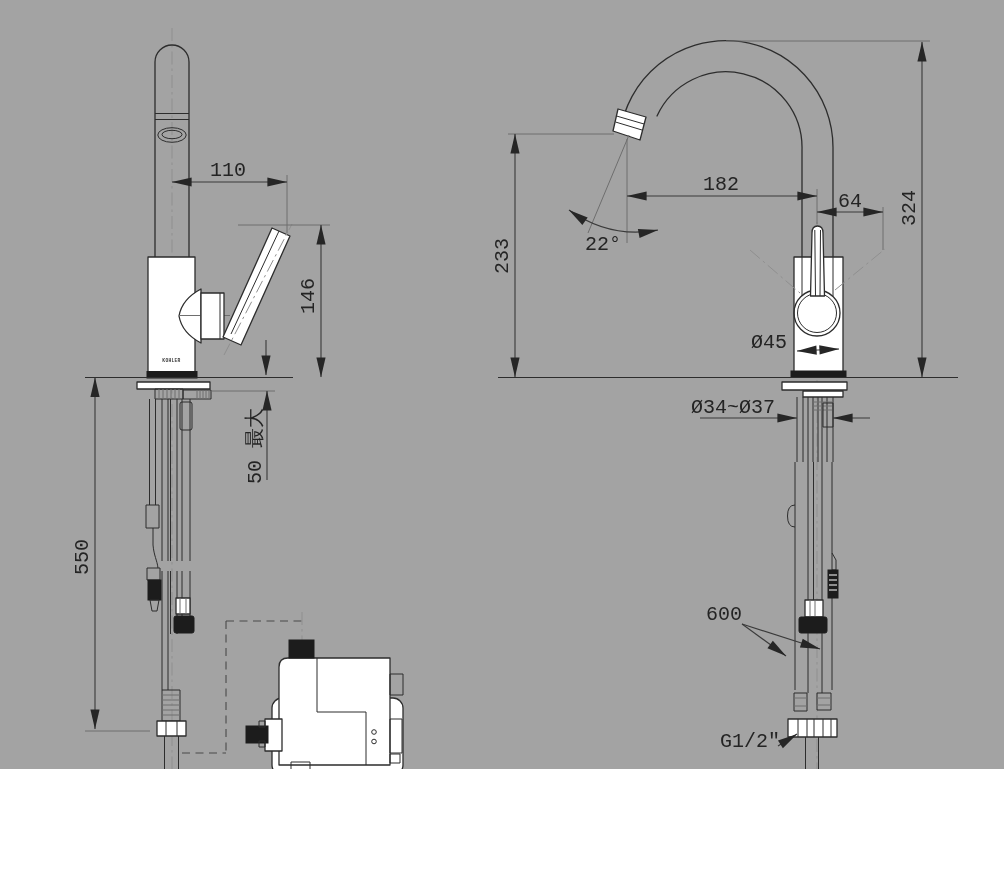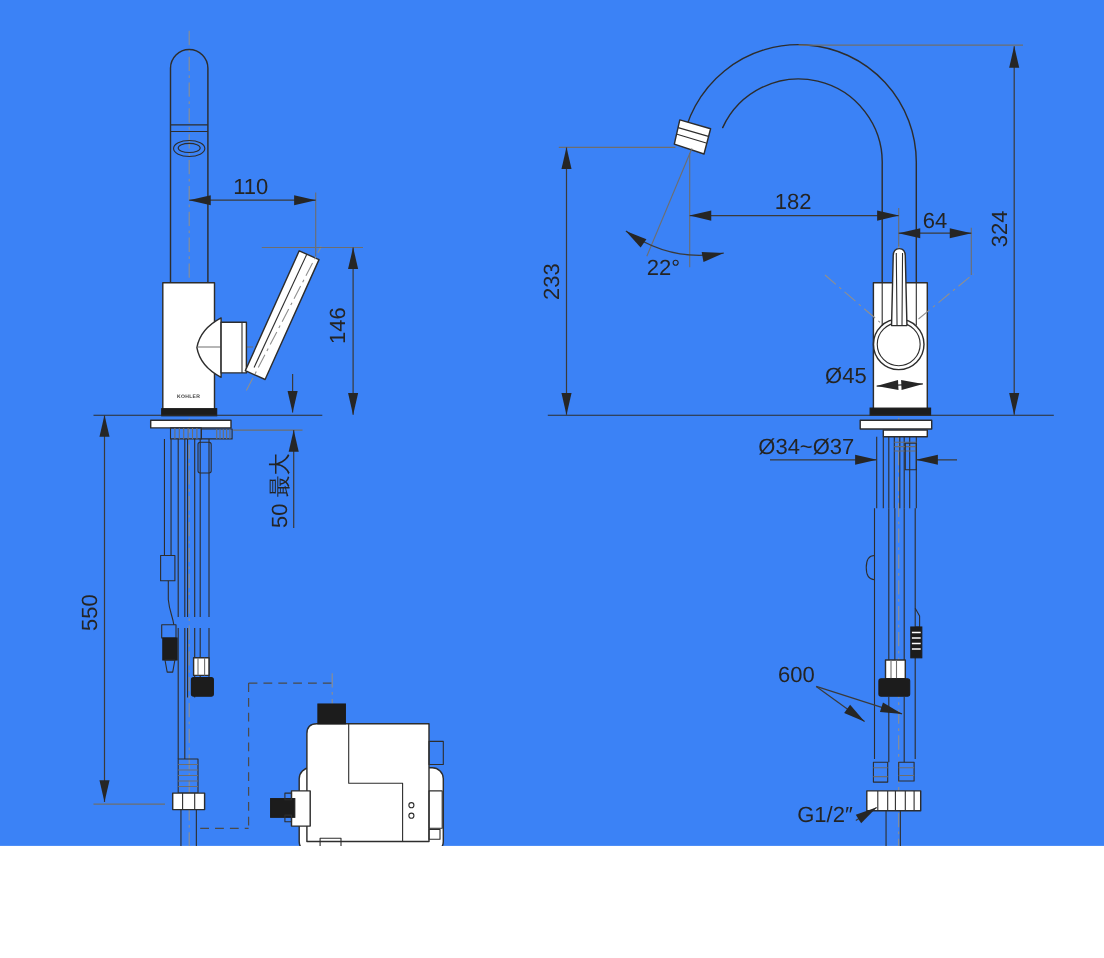--- a/index.html
+++ b/index.html
@@ -1,17 +1,17 @@
 <!DOCTYPE html>
 <html><head>
 <meta charset="utf-8">
 <style>
   html,body{margin:0;padding:0;background:#fff;}
-  .canvas{position:relative;width:1004px;height:769px;background:#3b82f6;overflow:hidden;
-          font-family:Liberation Sans, sans-serif;}
+  .canvas{position:relative;width:1004px;height:769px;background:#a3a3a3;overflow:hidden;
+          font-family:Liberation Mono, monospace;}
   svg{display:block}
   .ol{fill:none;stroke:#2d2d2d;stroke-width:1.3;stroke-linejoin:round;stroke-linecap:round}
   .ol1{fill:none;stroke:#2d2d2d;stroke-width:1;stroke-linejoin:round}
   .fw{fill:#fff;stroke:#2d2d2d;stroke-width:1.3;stroke-linejoin:round}
   .dk{fill:#1c1c1c;stroke:#1c1c1c;stroke-width:1}
   .thin{fill:none;stroke:#6e6e6e;stroke-width:1}
   .dim{fill:none;stroke:#3a3a3a;stroke-width:1.1}
   .cl{fill:none;stroke:#8f8f8f;stroke-width:1;stroke-dasharray:13 4 2.5 4}
   .dash{fill:none;stroke:#4a4a4a;stroke-width:1.1;stroke-dasharray:8 5.5}
   text.t{font-size:20px;fill:#242424}

